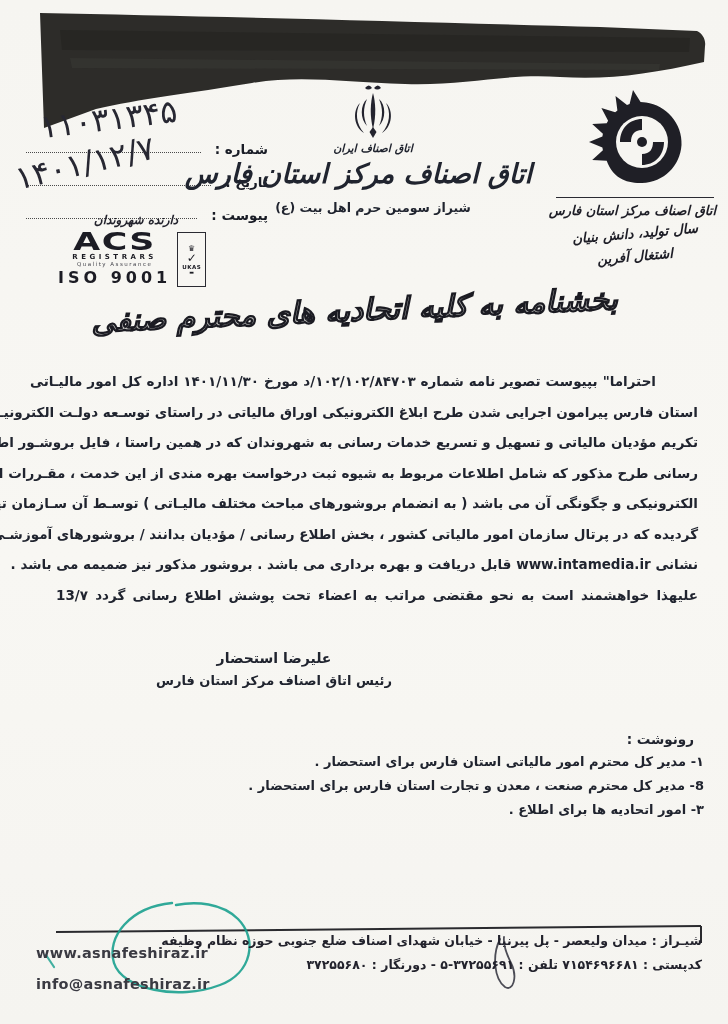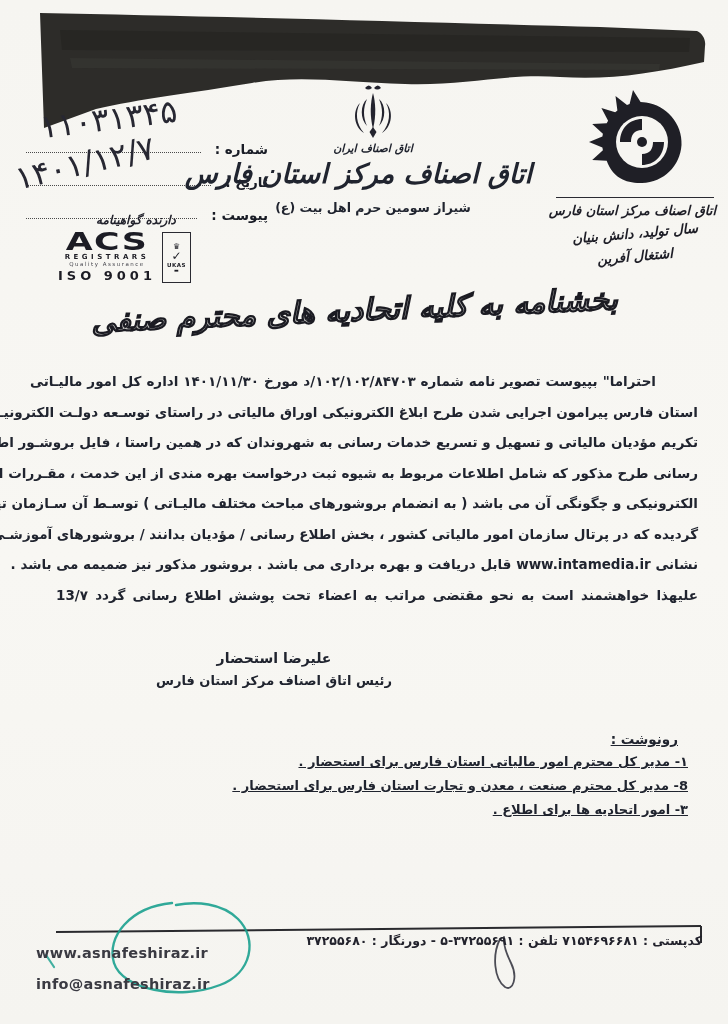--- a/index.html
+++ b/index.html
@@ -25,21 +25,21 @@
   .hw-number{left:40px;top:100px;font-size:32px;letter-spacing:4px;transform:rotate(-7deg);}
   .hw-date{left:14px;top:144px;font-size:32px;letter-spacing:3px;transform:rotate(-13deg);}
 
   
   .cert-caption{left:66px;top:213px;width:140px;text-align:center;font-size:12px;font-weight:bold;font-style:italic;color:#23232d;}
   .certbox{left:58px;top:232px;display:flex;gap:6px;align-items:stretch;direction:ltr;}
   .acs-main{text-align:center;color:#1c1c24;}
   .acs-brand{display:block;font-size:24px;font-weight:800;line-height:20px;transform:scaleX(1.45);transform-origin:center;letter-spacing:1px;}
   .acs-reg{font-size:7px;letter-spacing:3.5px;font-weight:bold;margin-top:1px;}
   .acs-q{font-size:5.5px;letter-spacing:1.5px;color:#44444c;}
-  .acs-iso{font-size:13px;font-weight:bold;letter-spacing:4px;margin-top:1px;}
+  .acs-iso{font-size:16px;font-weight:bold;letter-spacing:4px;margin-top:1px;}
   .ukas{width:27px;border:1.6px solid #2a2a32;display:flex;flex-direction:column;align-items:center;justify-content:center;gap:0;padding:2px 0;color:#1c1c24;}
   .ukas .crown{font-size:8px;line-height:8px;}
   .ukas .check{font-size:12px;line-height:11px;font-weight:800;}
   .ukas .txt{font-size:5.5px;letter-spacing:.5px;font-weight:bold;}
   .ukas .bars{font-size:5px;line-height:5px;}
 
   
   .lh-center{left:214px;top:82px;width:318px;text-align:center;direction:rtl;}
   .lh-center .emblem{margin:0 auto;}
   .lh-small{font-size:11px;font-weight:bold;font-style:italic;margin-top:2px;}
@@ -69,21 +69,21 @@
   .bline{text-align:justify;text-align-last:justify;height:18px;line-height:18px;margin-bottom:12.5px;overflow:visible;white-space:nowrap;}
   .bline.indent{padding-right:42px;}
   .bline.lastline{padding-left:26px;margin-bottom:0;}
 
   
   .sig{left:148px;top:650px;width:252px;text-align:center;direction:rtl;}
   .sig .name{font-size:14px;font-weight:800;}
   .sig .role{font-size:13px;font-weight:800;margin-top:7px;white-space:nowrap;}
 
   
-  .copies{right:40px;top:731px;direction:rtl;text-align:right;color:#20242f;text-decoration:underline;}
+  .copies{right:24px;top:731px;direction:rtl;text-align:right;color:#20242f;}
   .copies .clabel{font-size:13.5px;font-weight:800;padding-right:10px;margin-bottom:3px;}
   .copies .citem{font-size:13px;font-weight:800;line-height:24px;white-space:nowrap;}
 
   
   .footer-left{left:36px;top:938px;direction:ltr;font-size:14.5px;font-weight:bold;color:#3a3a42;line-height:31px;letter-spacing:.3px;}
   .footer-right{right:26px;top:933px;width:436px;direction:rtl;text-align:right;font-size:12.5px;font-weight:800;color:#22222c;}
   .footer-right .addr{margin-bottom:9px;white-space:nowrap;}
   .footer-right .cont{white-space:nowrap;}
   .footer-svg{left:0;top:893px;pointer-events:none;}
 </style>
@@ -109,21 +109,21 @@
       <span class="fdots"></span>
     </div>
     <div class="frow">
       <span class="flabel">پیوست :</span>
       <span class="fdots"></span>
     </div>
   </div>
   <div class="abs hw hw-number">۱۱۰۳۱۳۴۵</div>
   <div class="abs hw hw-date">۱۴۰۱/۱۲/۷</div>
 
-  <div class="abs cert-caption">دارنده گواهینامه</div>
+  <div class="abs cert-caption">دارنده شهروندان</div>
   <div class="abs certbox">
     <div class="acs-main">
       <span class="acs-brand">ACS</span>
       <div class="acs-reg">REGISTRARS</div>
       <div class="acs-q">Quality Assurance</div>
       <div class="acs-iso">ISO 9001</div>
     </div>
     <div class="ukas">
       <span class="crown">♛</span>
       <span class="check">✓</span>
@@ -201,16 +201,17 @@
     <path d="M172,10 C130,14 106,44 114,70 C122,96 178,108 220,92 C252,80 258,46 238,26 C222,10 196,8 176,12" stroke="#159e8c" stroke-width="2.4" fill="none" stroke-linecap="round" opacity=".88"></path>
     <path d="M46,62 L54,74" stroke="#159e8c" stroke-width="2.2" fill="none" stroke-linecap="round" opacity=".8"></path>
     <path d="M500,46 C492,62 494,86 505,94 C513,99 518,84 511,70 C506,60 503,52 504,44" stroke="#2e2e3a" stroke-width="1.8" fill="none" stroke-linecap="round" opacity=".85"></path>
   </svg>
 
   <div class="abs footer-left">
     <div>www.asnafeshiraz.ir</div>
     <div>info@asnafeshiraz.ir</div>
   </div>
   <div class="abs footer-right">
+    <div class="addr">شیـراز : میدان ولیعصر - پل پیرنیا - خیابان شهدای اصناف ضلع جنوبی حوزه نظام وظیفه</div>
     <div class="cont">کدپستی : ۷۱۵۴۶۹۶۶۸۱    تلفن : ۳۷۲۵۵۶۹۱-۵ - دورنگار : ۳۷۲۵۵۶۸۰</div>
   </div>
 
 </div>
 
 </body></html>

